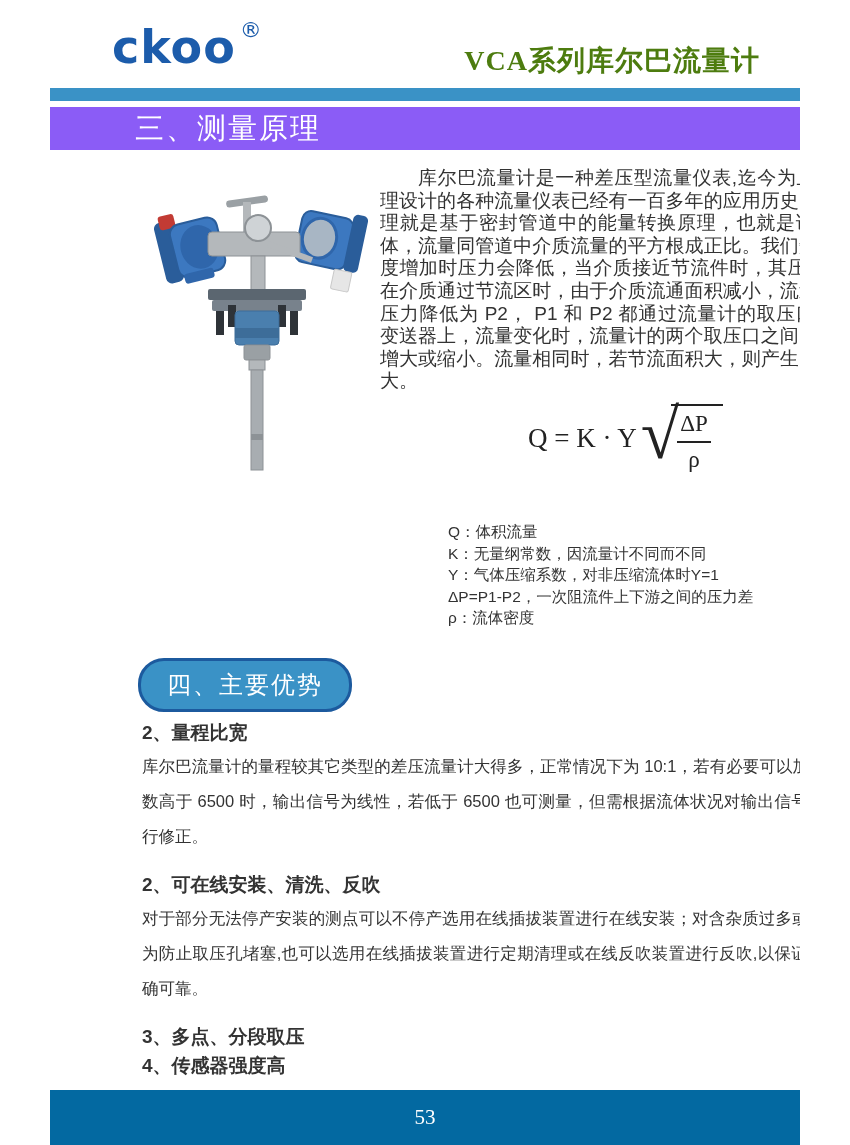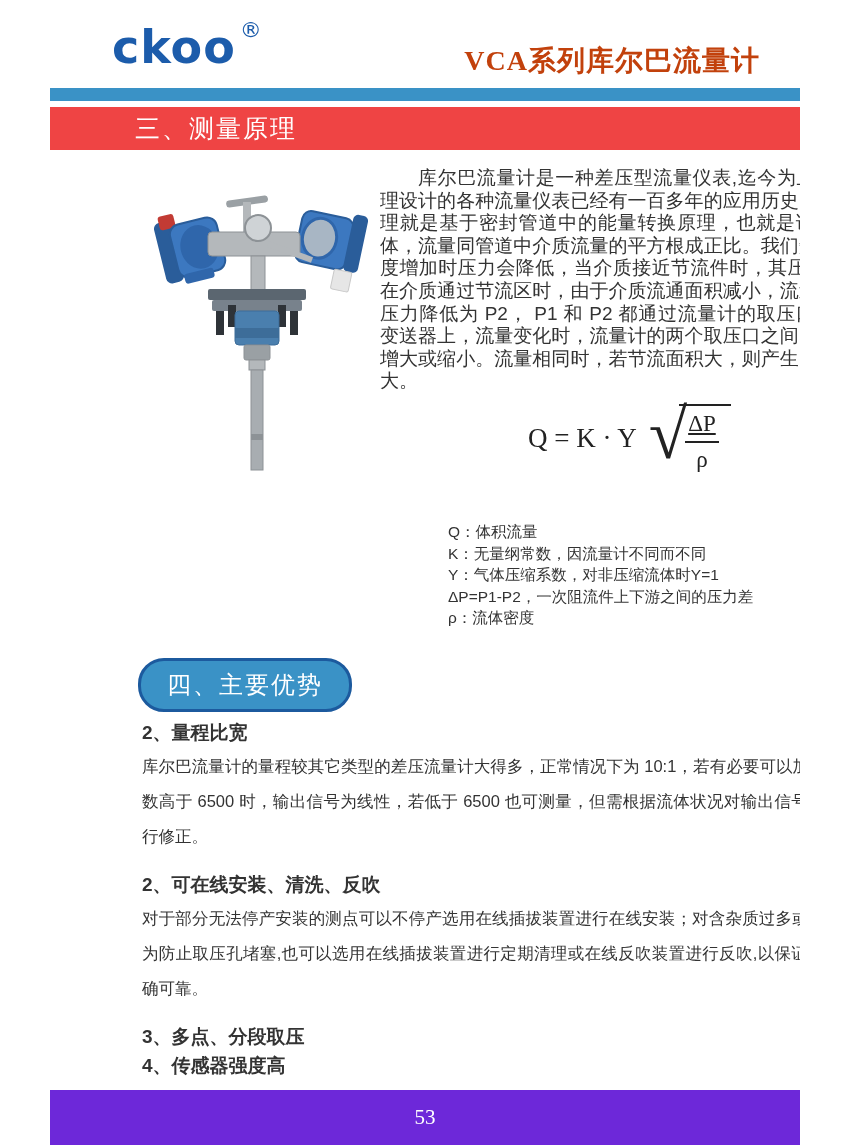--- a/index.html
+++ b/index.html
@@ -23,55 +23,55 @@
     color: #1c5cab; letter-spacing: 1px;
   }
   .logo-mark {
     font-size: 22px; font-weight: normal;
     vertical-align: super; position: relative; top: -10px; left: 4px;
   }
   .doc-title {
     position: absolute; right: 40px; top: 42px;
     font-family: "Liberation Serif", serif;
     font-weight: bold; font-size: 28px;
-    color: #c2410c; letter-spacing: 1px;
+    color: #4d7c0f; letter-spacing: 1px;
   }
 
   
   .thin-bar { position: absolute; left: 0; right: 0; top: 88px; height: 13px; background: #3a92c6; }
   .section-bar {
     position: absolute; left: 0; right: 0; top: 107px; height: 43px;
-    background: #ef4444; color: #fff;
-    font-size: 25px; line-height: 43px; padding-left: 85px;
+    background: #8b5cf6; color: #fff;
+    font-size: 29px; line-height: 43px; padding-left: 85px;
     letter-spacing: 2px;
   }
 
   
   .figure { position: absolute; left: 58px; top: 176px; width: 270px; height: 300px; }
 
   
   .para {
     position: absolute; left: 330px; top: 167px; width: 514px;
     font-size: 19px; line-height: 22.6px;
     text-align: justify; text-indent: 2em; color: #333;
     font-weight: 500;
   }
 
   
   .formula {
     position: absolute; left: 478px; top: 404px;
     font-family: "Liberation Serif", serif; color: #222;
     display: flex; align-items: center;
   }
-  .formula-lhs { font-size: 27px; margin-right: 12px; }
+  .formula-lhs { font-size: 27px; margin-right: 4px; }
   .sqrt { display: flex; align-items: center; }
   .radical { font-size: 70px; font-weight: 300; line-height: 0.95; transform: translateY(-3px); }
   .radicand { border-top: 2px solid #222; padding: 5px 12px 0 6px; margin-left: -8px; }
   .frac { display: flex; flex-direction: column; align-items: center; font-size: 23px; }
-  .frac-num { padding: 0 3px 4px; border-bottom: 2px solid #222; text-decoration: underline; }
+  .frac-num { padding: 0 3px 4px; border-bottom: 2px solid #222; }
   .frac-den { padding-top: 4px; }
 
   
   .defs {
     position: absolute; left: 398px; top: 505px;
     font-size: 15.5px; line-height: 21.5px; color: #333; font-weight: 500; margin-top: 16px;
   }
 
   
   .pill {
@@ -84,21 +84,21 @@
   .advantages { position: absolute; left: 92px; top: 720px; width: 750px; }
   .adv-heading { font-size: 19px; font-weight: bold; color: #333; line-height: 26px; margin-bottom: 3px; }
   .adv-body {
     font-size: 16.5px; line-height: 35px; color: #333; font-weight: 500;
     text-align: justify; margin-bottom: 18px;
   }
 
   
   .footer {
     position: absolute; left: 0; right: 0; bottom: 0; height: 55px;
-    background: #6d28d9; color: #fff; text-align: center;
+    background: #0369a1; color: #fff; text-align: center;
     font-family: "Liberation Serif", serif; font-size: 21px; line-height: 55px;
   }
 </style>
 </head>
 <body>
 
 <div class="page">
 
   <div class="logo"><span>ckoo</span><span class="logo-mark">®</span></div>
   <div class="doc-title">VCA系列库尔巴流量计</div>

